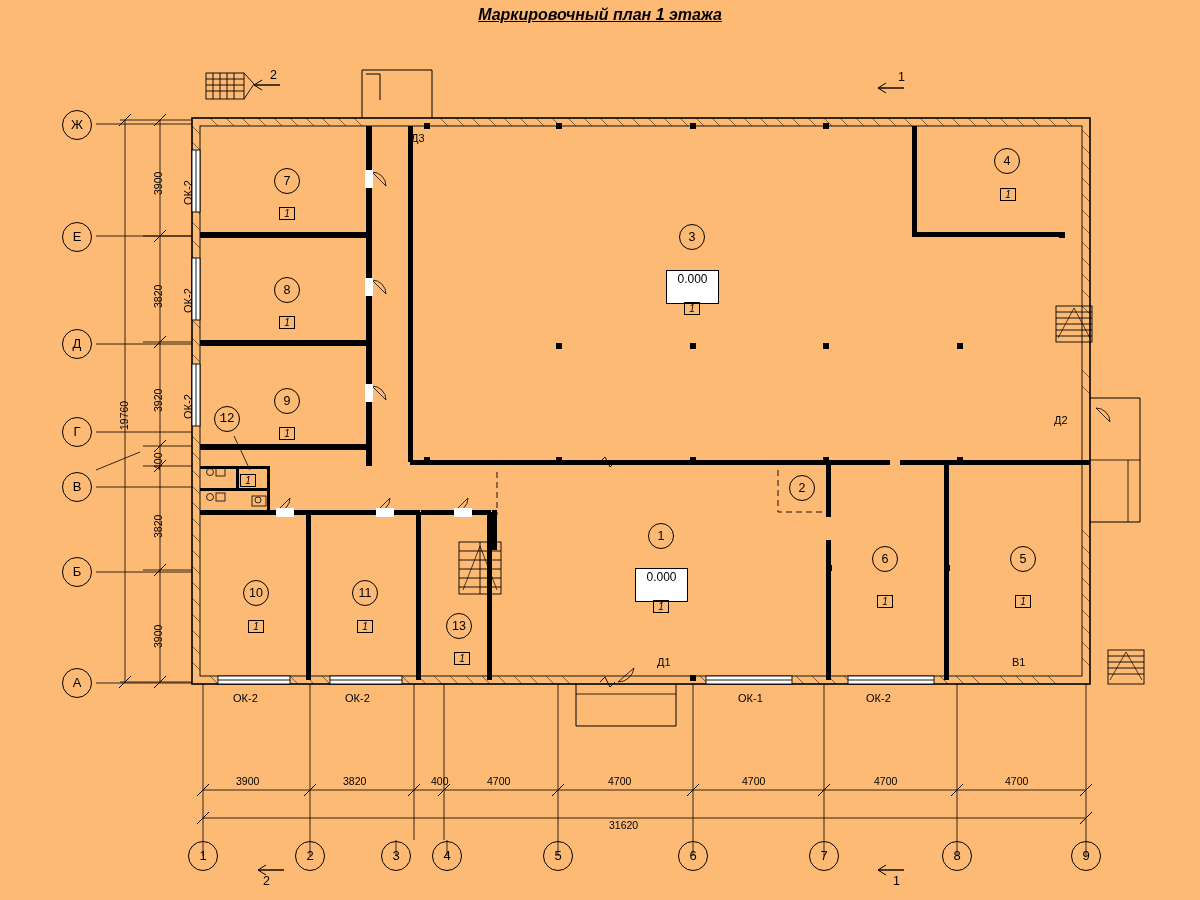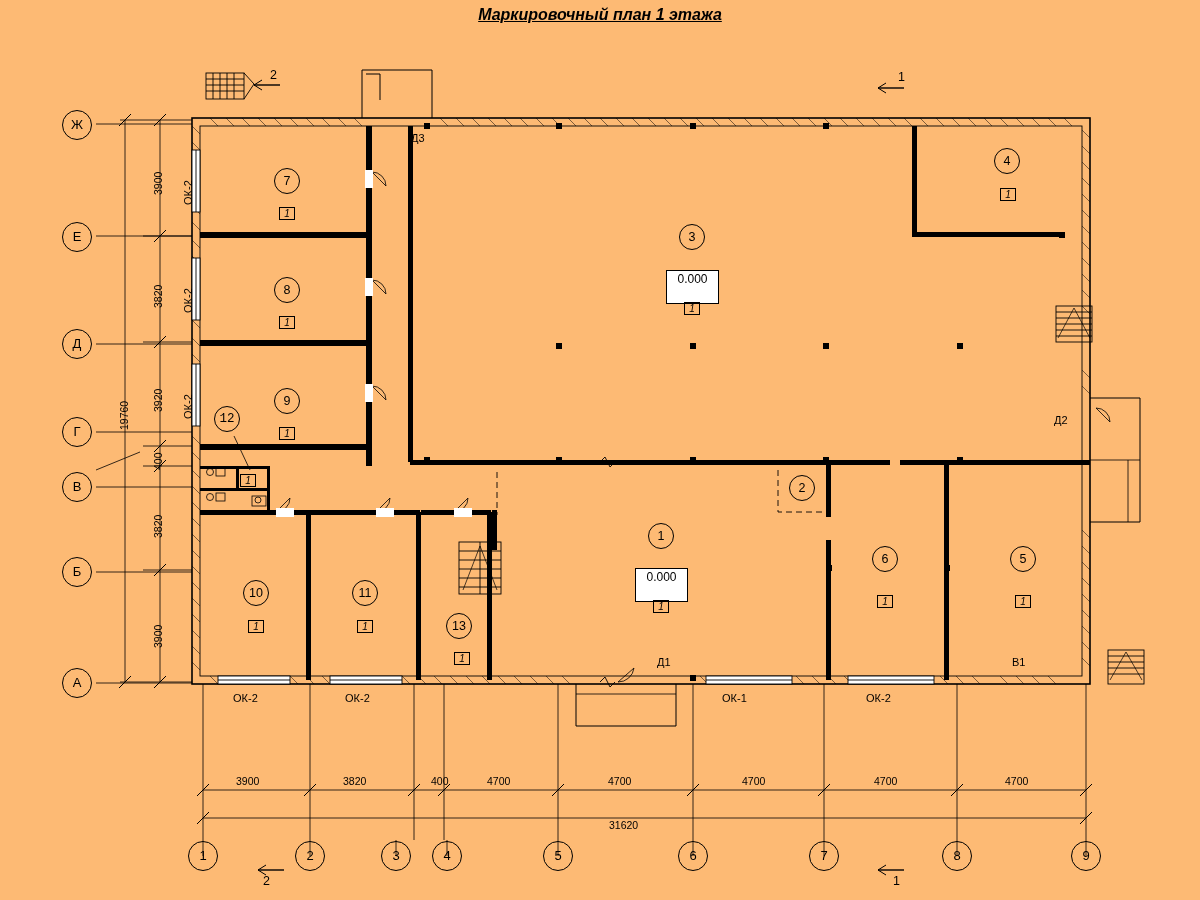--- a/index.html
+++ b/index.html
@@ -610,21 +610,21 @@
 
   <div class="circ roomnum" style="left:1010px; top:546px;">5</div>
   <div class="boxnum" style="left:1015px; top:595px; width:16px;">1</div>
 
   <div class="lbl vert" style="left:182px; top:205px;">ОК-2</div>
   <div class="lbl vert" style="left:182px; top:313px;">ОК-2</div>
   <div class="lbl vert" style="left:182px; top:419px;">ОК-2</div>
 
   <div class="lbl" style="left:233px; top:692px;">ОК-2</div>
   <div class="lbl" style="left:345px; top:692px;">ОК-2</div>
-  <div class="lbl" style="left:722px; top:692px;">ОК-1</div>
+  <div class="lbl" style="left:738px; top:692px;">ОК-1</div>
   <div class="lbl" style="left:866px; top:692px;">ОК-2</div>
 
   <div class="lbl" style="left:381px; top:132px;margin-left:30px;">Д3</div>
   <div class="lbl" style="left:1054px; top:414px;">Д2</div>
   <div class="lbl" style="left:613px; top:656px;margin-left:44px;">Д1</div>
   <div class="lbl" style="left:1012px; top:656px;">В1</div>
 
   <div class="secmark" style="left:270px; top:68px;">2</div>
   <div class="secmark" style="left:898px; top:70px;">1</div>
   <div class="secmark" style="left:263px; top:874px;">2</div>

